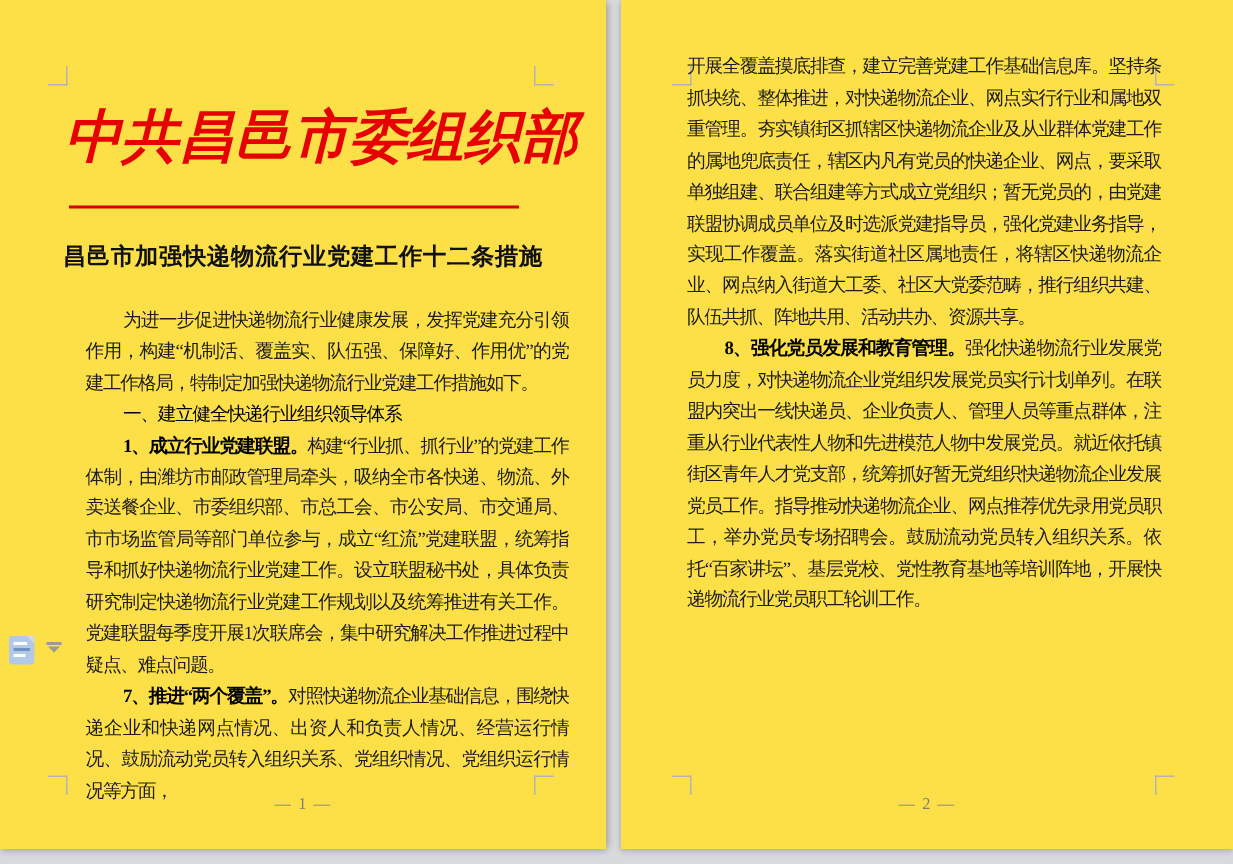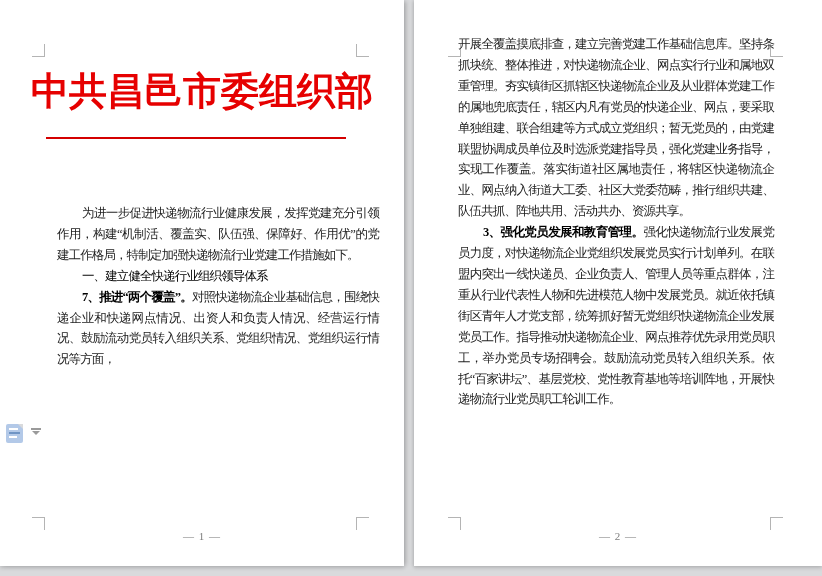--- a/index.html
+++ b/index.html
@@ -6,39 +6,40 @@
   body {
     width: 822px; height: 576px;
     background: #d9dadc;
     overflow: hidden;
     position: relative;
     font-family: "Liberation Serif", "DejaVu Serif", serif;
   }
   .page {
     position: absolute; top: 0;
     height: 566px;
-    background: #ffffff;
+    background: #fde047;
   }
   .page-left  { left: 0;   width: 404px; box-shadow: 3px 0 5px -1px rgba(0,0,0,0.18), 0 2px 4px rgba(0,0,0,0.15); }
   .page-right { left: 414px; width: 408px; box-shadow: -1px 0 3px rgba(0,0,0,0.10), 0 2px 4px rgba(0,0,0,0.15); }
 
   
   .mark { position: absolute; width: 12px; height: 12px; }
   .mark.tl { border-right: 1px solid #b4b4b4; border-bottom: 1px solid #b4b4b4; }
   .mark.tr { border-left:  1px solid #b4b4b4; border-bottom: 1px solid #b4b4b4; }
   .mark.bl { border-right: 1px solid #b4b4b4; border-top:    1px solid #b4b4b4; }
   .mark.br { border-left:  1px solid #b4b4b4; border-top:    1px solid #b4b4b4; }
 
   .org-name {
-    position: absolute; left: 0; top: 66px; width: 100%;
+    position: absolute; left: 12px; top: 66px; width: 100%;
     text-align: center;
     font-size: 38px; font-weight: bold;
     color: #e60000;
     letter-spacing: 0px;
     white-space: nowrap;
+    font-style: italic;
   }
   .red-rule {
     position: absolute; left: 46px; top: 137px; width: 300px; height: 2px;
     background: #d40000;
   }
   .doc-title {
     position: absolute; left: 0; top: 161px; width: 100%;
     text-align: center;
     font-size: 15.5px; font-weight: bold; color: #111;
     letter-spacing: 0.5px;
@@ -97,39 +98,41 @@
 <body>
 
 <div class="page page-left">
   <div class="mark tl" style="left:32px; top:44px;"></div>
   <div class="mark tr" style="left:356px; top:44px;"></div>
   <div class="mark bl" style="left:32px; top:517px;"></div>
   <div class="mark br" style="left:356px; top:517px;"></div>
 
   <div class="org-name">中共昌邑市委组织部</div>
   <div class="red-rule"></div>
+  <div class="doc-title">昌邑市加强快递物流行业党建工作十二条措施</div>
 
   <div class="body-text body-left">
     <p>为进一步促进快递物流行业健康发展，发挥党建充分引领作用，构建“机制活、覆盖实、队伍强、保障好、作用优”的党建工作格局，特制定加强快递物流行业党建工作措施如下。</p>
     <p class="heading">一、建立健全快递行业组织领导体系</p>
+    <p><b>1、成立行业党建联盟。</b><span>构建“行业抓、抓行业”的党建工作体制，由潍坊市邮政管理局牵头，吸纳全市各快递、物流、外卖送餐企业、市委组织部、市总工会、市公安局、市交通局、市市场监管局等部门单位参与，成立“红流”党建联盟，统筹指导和抓好快递物流行业党建工作。设立联盟秘书处，具体负责研究制定快递物流行业党建工作规划以及统筹推进有关工作。党建联盟每季度开展1次联席会，集中研究解决工作推进过程中疑点、难点问题。</span></p>
     <p><b>7、推进“两个覆盖”。</b><span>对照快递物流企业基础信息，围绕快递企业和快递网点情况、出资人和负责人情况、经营运行情况、鼓励流动党员转入组织关系、党组织情况、党组织运行情况等方面，</span></p>
   </div>
 
   <div class="page-num">— 1 —</div>
 </div>
 
 <div class="page page-right">
   <div class="mark tl" style="left:34px; top:44px;"></div>
   <div class="mark tr" style="left:356px; top:44px;"></div>
   <div class="mark bl" style="left:34px; top:517px;"></div>
   <div class="mark br" style="left:356px; top:517px;"></div>
 
   <div class="body-text" style="left:44px; top:34px; width:316px; position:absolute;">
     <p class="no-indent">开展全覆盖摸底排查，建立完善党建工作基础信息库。坚持条抓块统、整体推进，对快递物流企业、网点实行行业和属地双重管理。夯实镇街区抓辖区快递物流企业及从业群体党建工作的属地兜底责任，辖区内凡有党员的快递企业、网点，要采取单独组建、联合组建等方式成立党组织；暂无党员的，由党建联盟协调成员单位及时选派党建指导员，强化党建业务指导，实现工作覆盖。落实街道社区属地责任，将辖区快递物流企业、网点纳入街道大工委、社区大党委范畴，推行组织共建、队伍共抓、阵地共用、活动共办、资源共享。</p>
-    <p><b>3、强化党员发展和教育管理。</b><span>强化快递物流行业发展党员力度，对快递物流企业党组织发展党员实行计划单列。在联盟内突出一线快递员、企业负责人、管理人员等重点群体，注重从行业代表性人物和先进模范人物中发展党员。就近依托镇街区青年人才党支部，统筹抓好暂无党组织快递物流企业发展党员工作。指导推动快递物流企业、网点推荐优先录用党员职工，举办党员专场招聘会。鼓励流动党员转入组织关系。依托“百家讲坛”、基层党校、党性教育基地等培训阵地，开展快递物流行业党员职工轮训工作。</span></p>
+    <p><b>8、强化党员发展和教育管理。</b><span>强化快递物流行业发展党员力度，对快递物流企业党组织发展党员实行计划单列。在联盟内突出一线快递员、企业负责人、管理人员等重点群体，注重从行业代表性人物和先进模范人物中发展党员。就近依托镇街区青年人才党支部，统筹抓好暂无党组织快递物流企业发展党员工作。指导推动快递物流企业、网点推荐优先录用党员职工，举办党员专场招聘会。鼓励流动党员转入组织关系。依托“百家讲坛”、基层党校、党性教育基地等培训阵地，开展快递物流行业党员职工轮训工作。</span></p>
   </div>
 
   <div class="page-num">— 2 —</div>
 </div>
 
 <div class="margin-widget">
   <div class="doc-icon">
     <div class="fold"></div>
     <div class="line l1"></div>
     <div class="line l2"></div>

